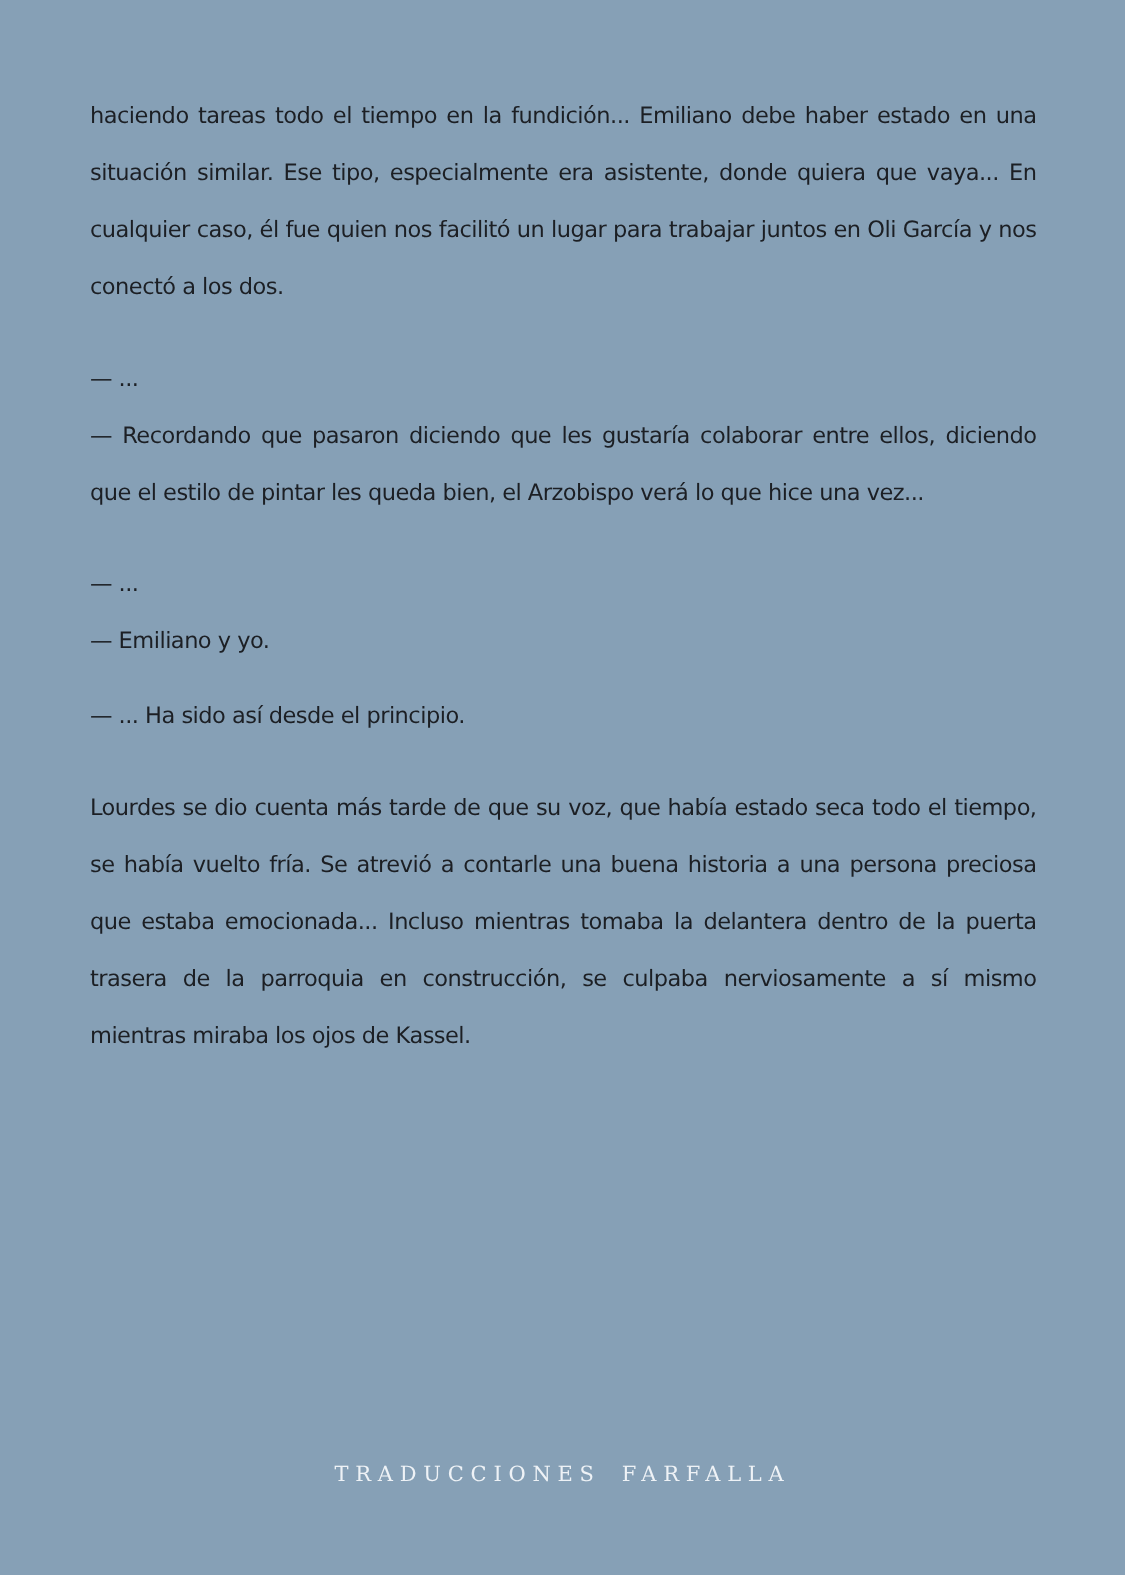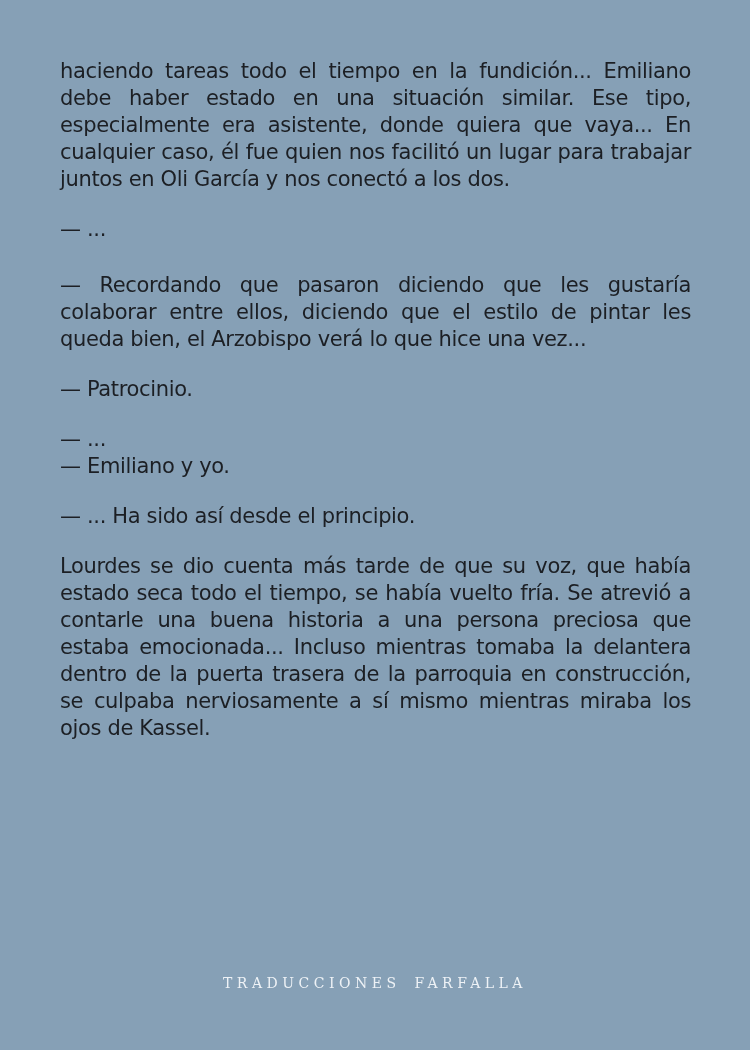--- a/index.html
+++ b/index.html
@@ -16,22 +16,22 @@
     color: #1c1f24;
   }
   .page {
     position: absolute;
     left: 60px;
     top: 58px;
     width: 631px;
   }
   .para {
     margin: 0;
-    font-size: 21px;
-    line-height: 27px;
+    font-size: 15px;
+    line-height: 38px;
     text-align: justify;
     letter-spacing: -0.35px;
     word-spacing: 0px;
   }
   .footer {
     position: absolute;
     left: 0;
     width: 750px;
     top: 975px;
     text-align: center;
@@ -41,23 +41,22 @@
     color: #eef2f6;
   }
   .footer span + span { margin-left: 14px; }
 </style>
 </head>
 <body>
 
 <div class="page">
   <p class="para">haciendo tareas todo el tiempo en la fundición... Emiliano debe haber estado en una situación similar. Ese tipo, especialmente era asistente, donde quiera que vaya... En cualquier caso, él fue quien nos facilitó un lugar para trabajar juntos en Oli García y nos conectó a los dos.</p>
   <p class="para" style="margin-top:23px">— ...</p>
-  <p class="para" style="margin-top:29px">— Recordando que pasaron diciendo que les gustaría colaborar entre ellos, diciendo que el estilo de pintar les queda bien, el Arzobispo verá lo que hice una vez...</p>
-  <p class="para" style="margin-top:23px">— Patrocinio.</p>
+  <p class="para" style="">— Recordando que pasaron diciendo que les gustaría colaborar entre ellos, diciendo que el estilo de pintar les queda bien, el Arzobispo verá lo que hice una vez...</p>
   <p class="para" style="margin-top:23px">— ...</p>
   <p class="para" style="">— Emiliano y yo.</p>
-  <p class="para" style="margin-top:23px">— ... Ha sido así desde el principio.</p>
+  <p class="para" style="margin-top:12px">— ... Ha sido así desde el principio.</p>
   <p class="para" style="margin-top:23px">Lourdes se dio cuenta más tarde de que su voz, que había estado seca todo el tiempo, se había vuelto fría. Se atrevió a contarle una buena historia a una persona preciosa que estaba emocionada... Incluso mientras tomaba la delantera dentro de la puerta trasera de la parroquia en construcción, se culpaba nerviosamente a sí mismo mientras miraba los ojos de Kassel.</p>
 </div>
 
 <div class="footer">
   <span>TRADUCCIONES</span><span>FARFALLA</span>
 </div>
 
 </body></html>

